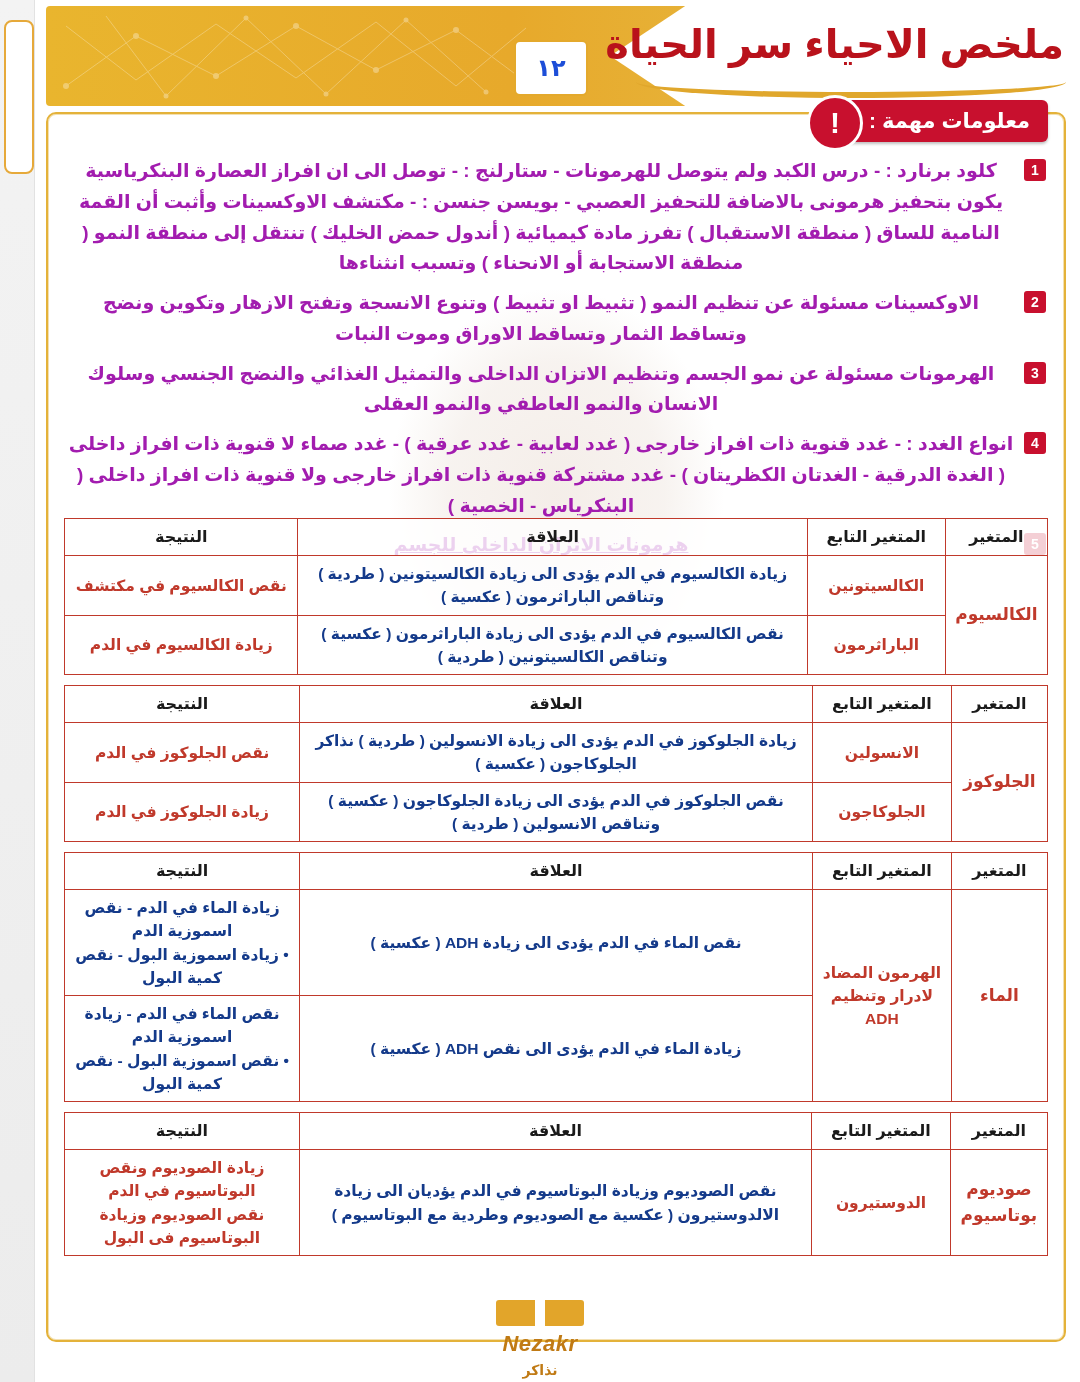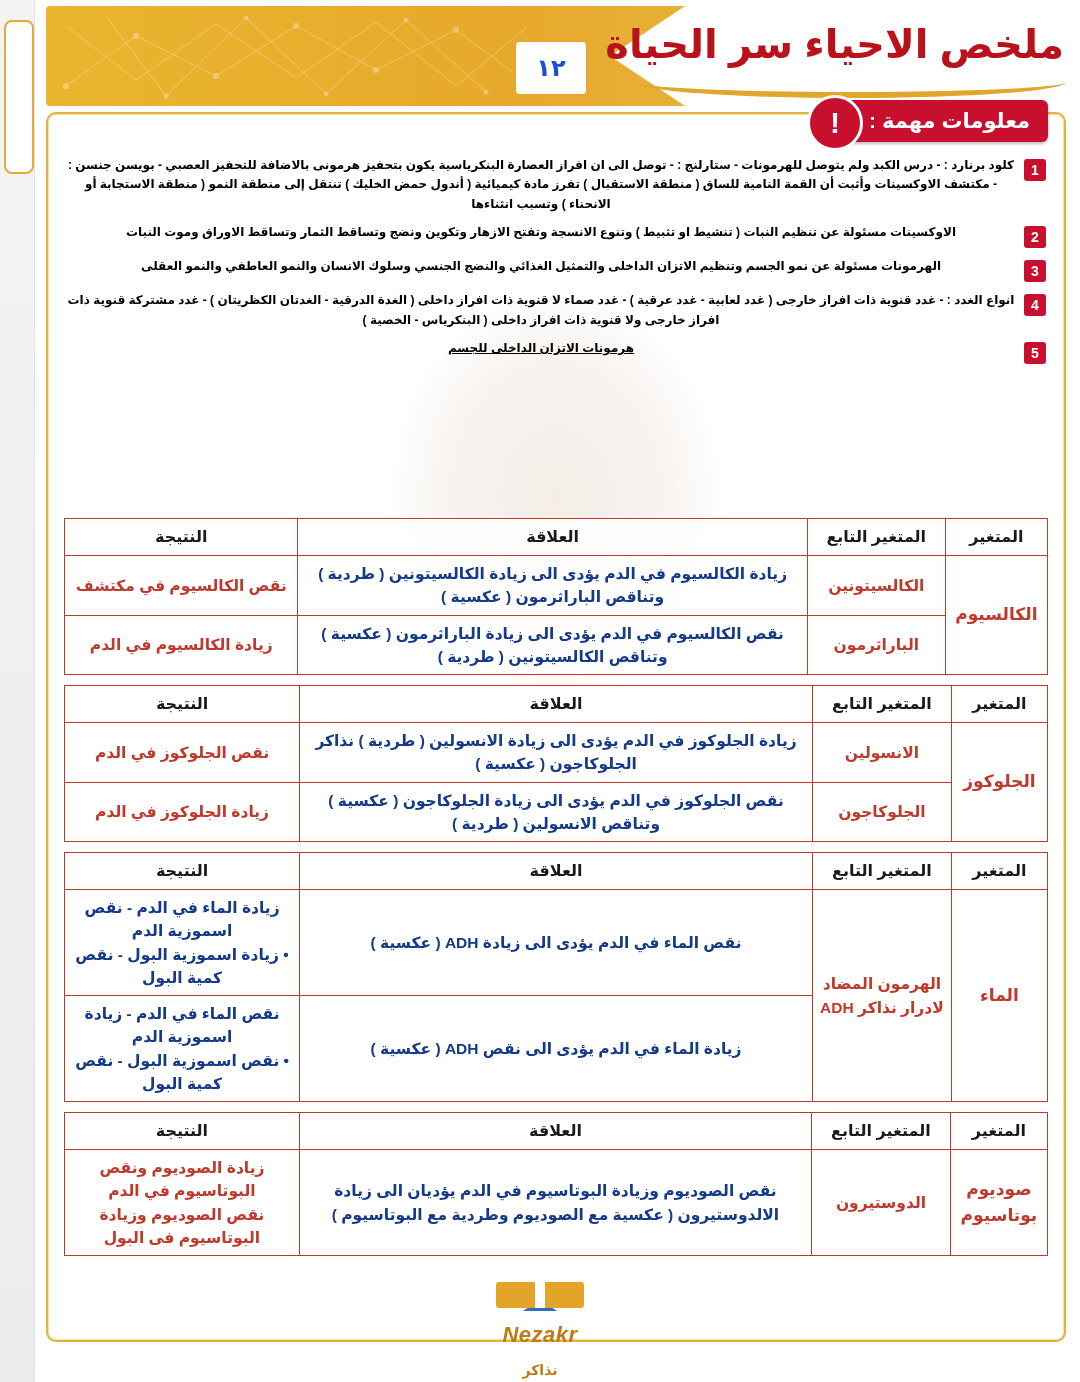--- a/index.html
+++ b/index.html
@@ -85,21 +85,21 @@
   .note{
     display:flex;align-items:flex-start;justify-content:flex-start;
     margin-bottom:9px;
   }
   .note .num{
     flex:0 0 auto;width:22px;height:22px;background:#c8102e;color:#fff;
     font-size:14px;font-weight:bold;display:flex;align-items:center;justify-content:center;
     border-radius:3px;margin-left:8px;margin-top:3px;
   }
   .note .txt{
-    flex:1 1 auto;color:#000000;font-size:12px;font-weight:bold;line-height:1.62;
+    flex:1 1 auto;color:#a21caf;font-size:19px;font-weight:bold;line-height:1.62;
     text-align:center;
   }
   .note5 .txt{ text-decoration:underline; }
   
   .tables{position:absolute;left:16px;right:16px;top:404px;}
   table{
     width:100%;border-collapse:collapse;margin-bottom:10px;
     background:rgba(255,255,255,.80);
   }
   th,td{
@@ -116,21 +116,21 @@
   td.res.blue{color:#143a8a;}
   .res-lines{display:block;}
   .res-lines span{display:block;}
   .w-var{width:9%;}
   .w-dep{width:13%;margin-top:31px;}
   .w-rel{width:48%;}
   .w-res{width:22%;}
   
   .footer{
     position:absolute;left:0;right:0;bottom:4px;height:78px;
-    display:flex;flex-direction:column;align-items:center;justify-content:center;gap:14px;
+    display:flex;flex-direction:column;align-items:center;justify-content:center;gap:5px;
   }
   .logo-book{
     width:88px;height:42px;position:relative;
   }
   .logo-book .cap{
     position:absolute;left:50%;transform:translateX(-50%);top:0;
     width:0;height:0;border-left:17px solid transparent;border-right:17px solid transparent;
     border-bottom:11px solid #2f6fb5;
   }
   .logo-book .pages{
@@ -188,21 +188,21 @@
       <span>معلومات مهمة :</span>
     </div>
 
     <div class="notes">
       <div class="note">
         <span class="num">1</span>
         <span class="txt">كلود برنارد : - درس الكبد ولم يتوصل للهرمونات - ستارلنج : - توصل الى ان افراز العصارة البنكرياسية يكون بتحفيز هرمونى بالاضافة للتحفيز العصبي - بويسن جنسن : - مكتشف الاوكسينات وأثبت أن القمة النامية للساق ( منطقة الاستقبال ) تفرز مادة كيميائية ( أندول حمض الخليك ) تنتقل إلى منطقة النمو ( منطقة الاستجابة أو الانحناء ) وتسبب انثناءها</span>
       </div>
       <div class="note">
         <span class="num">2</span>
-        <span class="txt">الاوكسينات مسئولة عن تنظيم النبات ( تنشيط او تثبيط ) وتنوع الانسجة وتفتح الازهار وتكوين ونضج وتساقط الثمار وتساقط الاوراق وموت النبات</span>
+        <span class="txt">الاوكسينات مسئولة عن تنظيم النمو ( تثبيط او تثبيط ) وتنوع الانسجة وتفتح الازهار وتكوين ونضج وتساقط الثمار وتساقط الاوراق وموت النبات</span>
       </div>
       <div class="note">
         <span class="num">3</span>
         <span class="txt">الهرمونات مسئولة عن نمو الجسم وتنظيم الاتزان الداخلى والتمثيل الغذائي والنضج الجنسي وسلوك الانسان والنمو العاطفي والنمو العقلى</span>
       </div>
       <div class="note">
         <span class="num">4</span>
         <span class="txt">انواع الغدد : - غدد قنوية ذات افراز خارجى ( غدد لعابية - غدد عرقية ) - غدد صماء لا قنوية ذات افراز داخلى ( الغدة الدرقية - الغدتان الكظريتان ) - غدد مشتركة قنوية ذات افراز خارجى ولا قنوية ذات افراز داخلى ( البنكرياس - الخصية )</span>
       </div>
       <div class="note note5">
@@ -260,21 +260,21 @@
       <table>
         <tbody>
             <tr>
           <th class="w-var">المتغير</th>
           <th class="w-dep">المتغير التابع</th>
           <th class="w-rel">العلاقة</th>
           <th class="w-res">النتيجة</th>
         </tr>
         <tr>
           <td class="var" rowspan="2">الماء</td>
-          <td class="dep" rowspan="2">الهرمون المضاد لادرار نذاكر ADH</td>
+          <td class="dep" rowspan="2">الهرمون المضاد لادرار وتنظيم ADH</td>
           <td class="rel">نقص الماء في الدم يؤدى الى زيادة ADH ( عكسية )</td>
           <td class="res blue">
             <span class="res-lines">
               <span>زيادة الماء في الدم - نقص اسموزية الدم</span>
               <span>• زيادة اسموزية البول - نقص كمية البول</span>
             </span>
           </td>
         </tr>
         <tr>
           <td class="rel">زيادة الماء في الدم يؤدى الى نقص ADH ( عكسية )</td>

